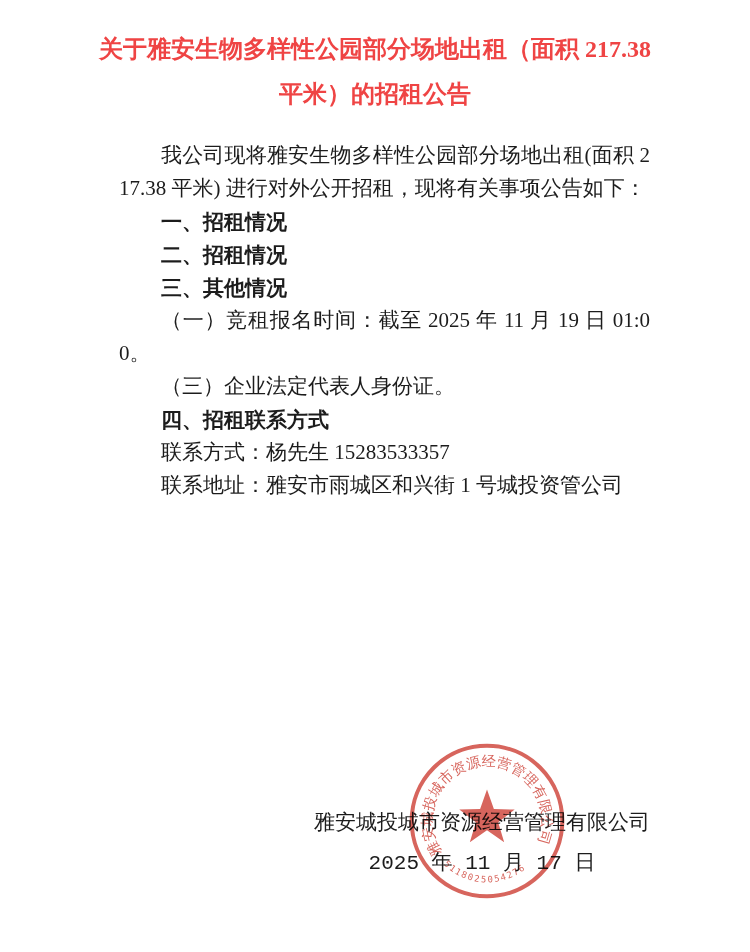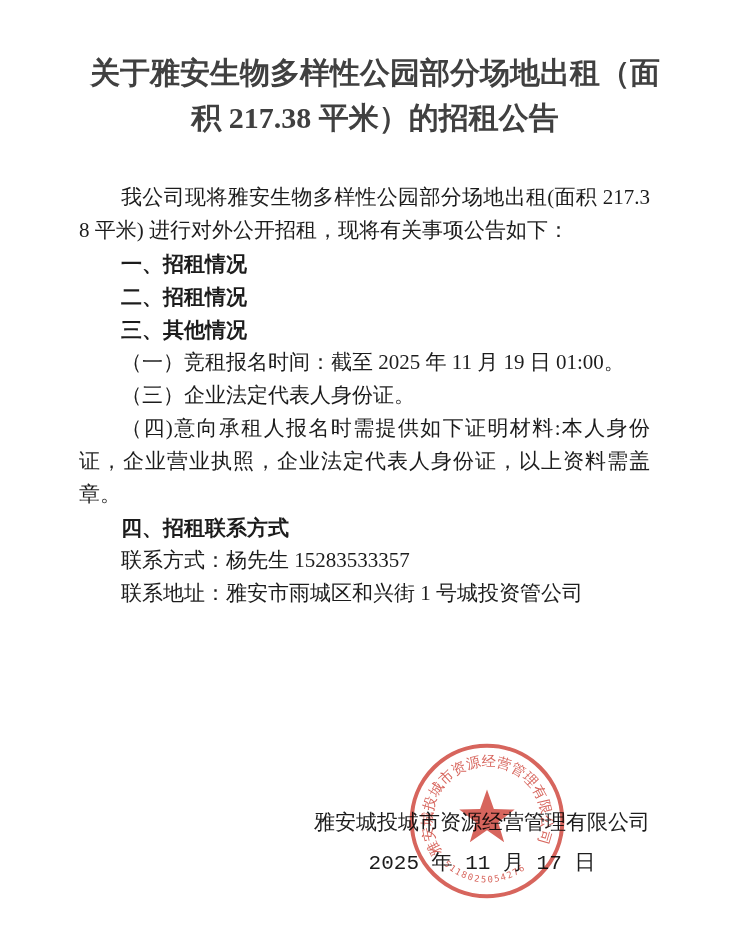--- a/index.html
+++ b/index.html
@@ -10,34 +10,34 @@
     width: 750px;
     height: 952px;
     margin: 0 auto;
     background: #ffffff;
     overflow: hidden;
     font-family: "Liberation Serif", "DejaVu Serif", serif;
     color: #1c1c1c;
   }
 
   .doc-title {
-    margin: 50px auto 0 auto;
+    margin: 27px auto 0 auto;
     width: 578px;
     text-align: center;
-    font-size: 30px;
+    font-size: 24px;
     line-height: 45px;
     font-weight: bold;
-    color: #404040;
+    color: #ef4444;
     font-family: "Liberation Serif", "DejaVu Serif", serif;
     word-break: break-all;
   }
 
   .doc-body {
-    margin-top: 41px;
-    padding: 0 100px 0 79px;
+    margin-top: 22px;
+    padding: 0 100px 0 119px;
     font-size: 21px;
     line-height: 33px;
   }
 
   .doc-body p {
     margin: 0;
     text-indent: 2em;
     text-align: justify;
     word-break: break-all;
   }
@@ -81,21 +81,20 @@
 
   <h1 class="doc-title">关于雅安生物多样性公园部分场地出租（面积 217.38 平米）的招租公告</h1>
 
   <div class="doc-body">
     <p>我公司现将雅安生物多样性公园部分场地出租(面积 217.38 平米) 进行对外公开招租，现将有关事项公告如下：</p>
     <p class="heading">一、招租情况</p>
     <p class="heading">二、招租情况</p>
     <p class="heading">三、其他情况</p>
     <p>（一）竞租报名时间：截至 2025 年 11 月 19 日 01:00。</p>
     <p>（三）企业法定代表人身份证。</p>
-    <p>（四)意向承租人报名时需提供如下证明材料:本人身份证，企业营业执照，企业法定代表人身份证，以上资料需盖章。</p>
     <p class="heading">四、招租联系方式</p>
     <p>联系方式：杨先生 15283533357</p>
     <p>联系地址：雅安市雨城区和兴街 1 号城投资管公司</p>
   </div>
 
   <div class="signature">
     <div class="sig-company">雅安城投城市资源经营管理有限公司</div>
     <div class="sig-date">2025 年 11 月 17 日</div>
   </div>
 

